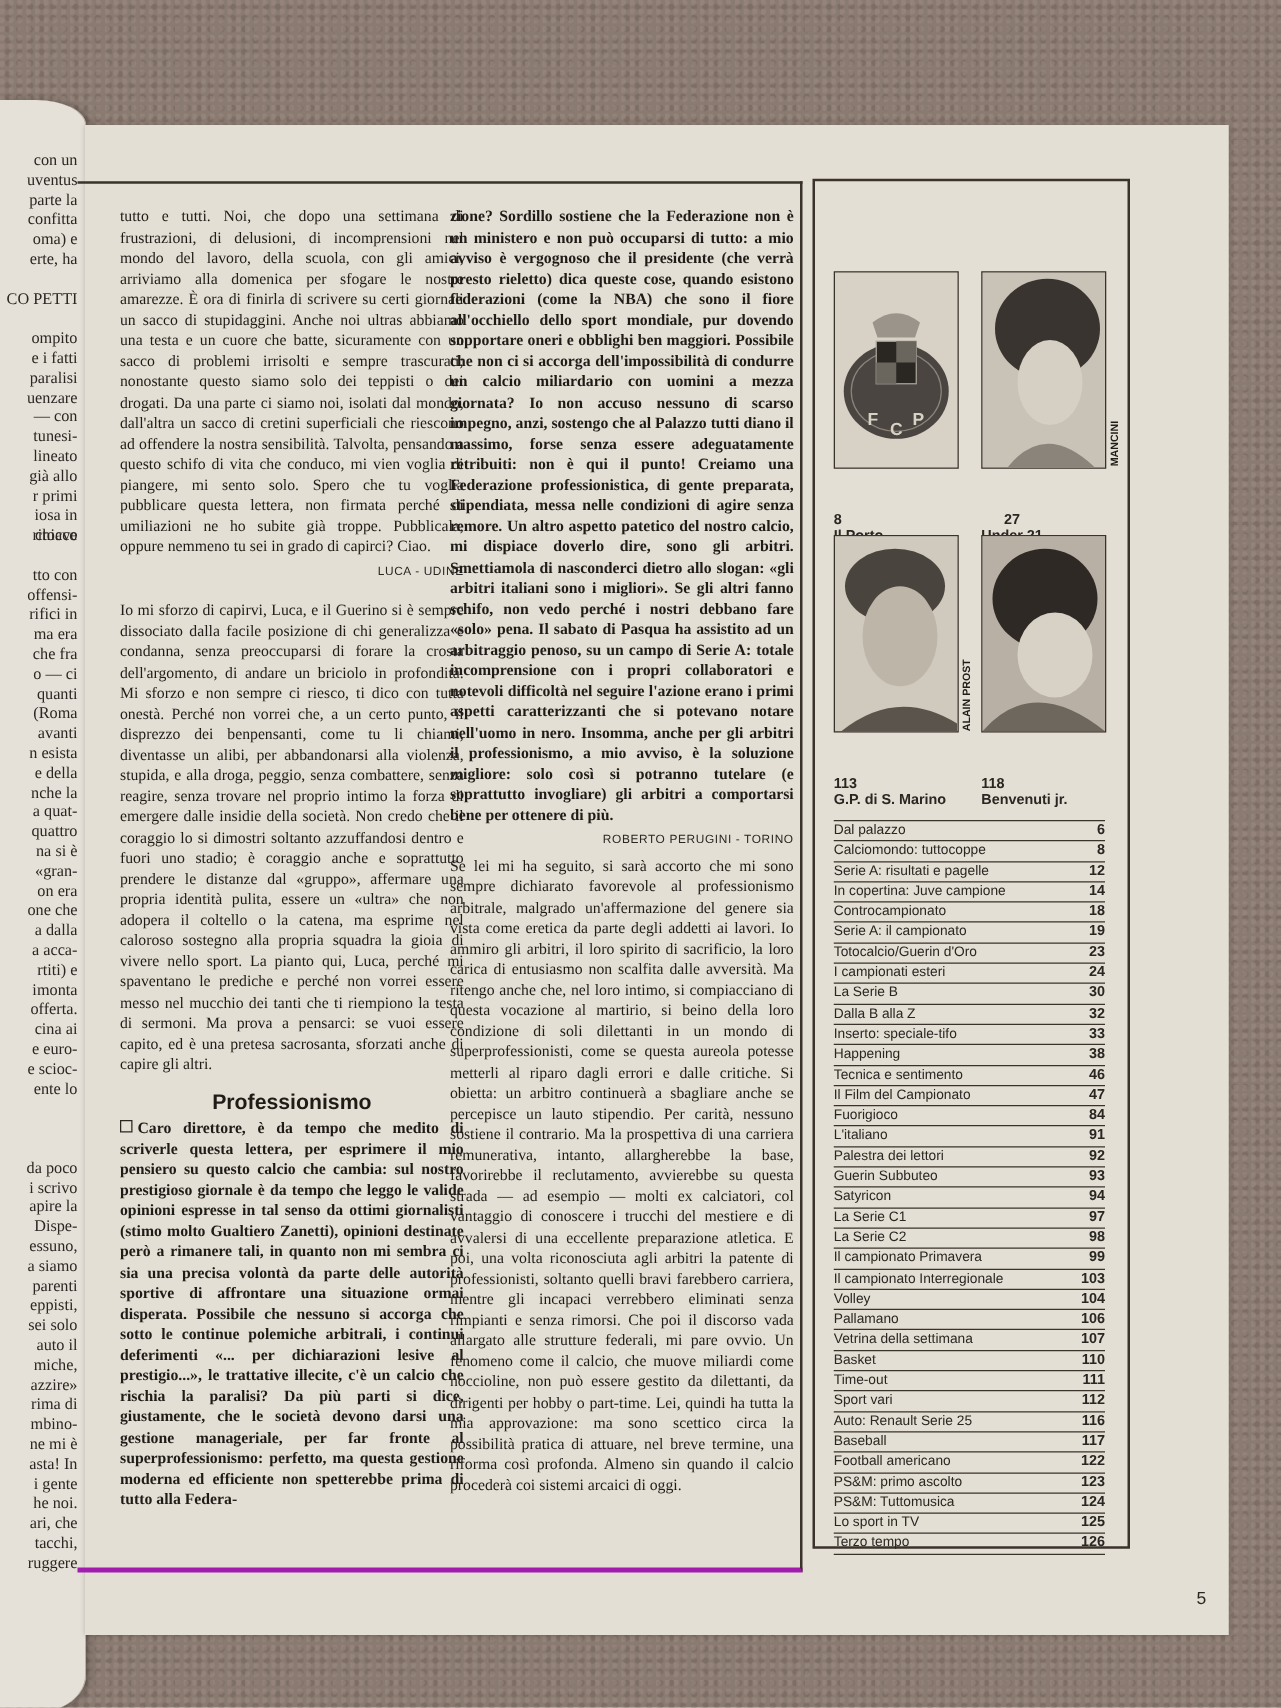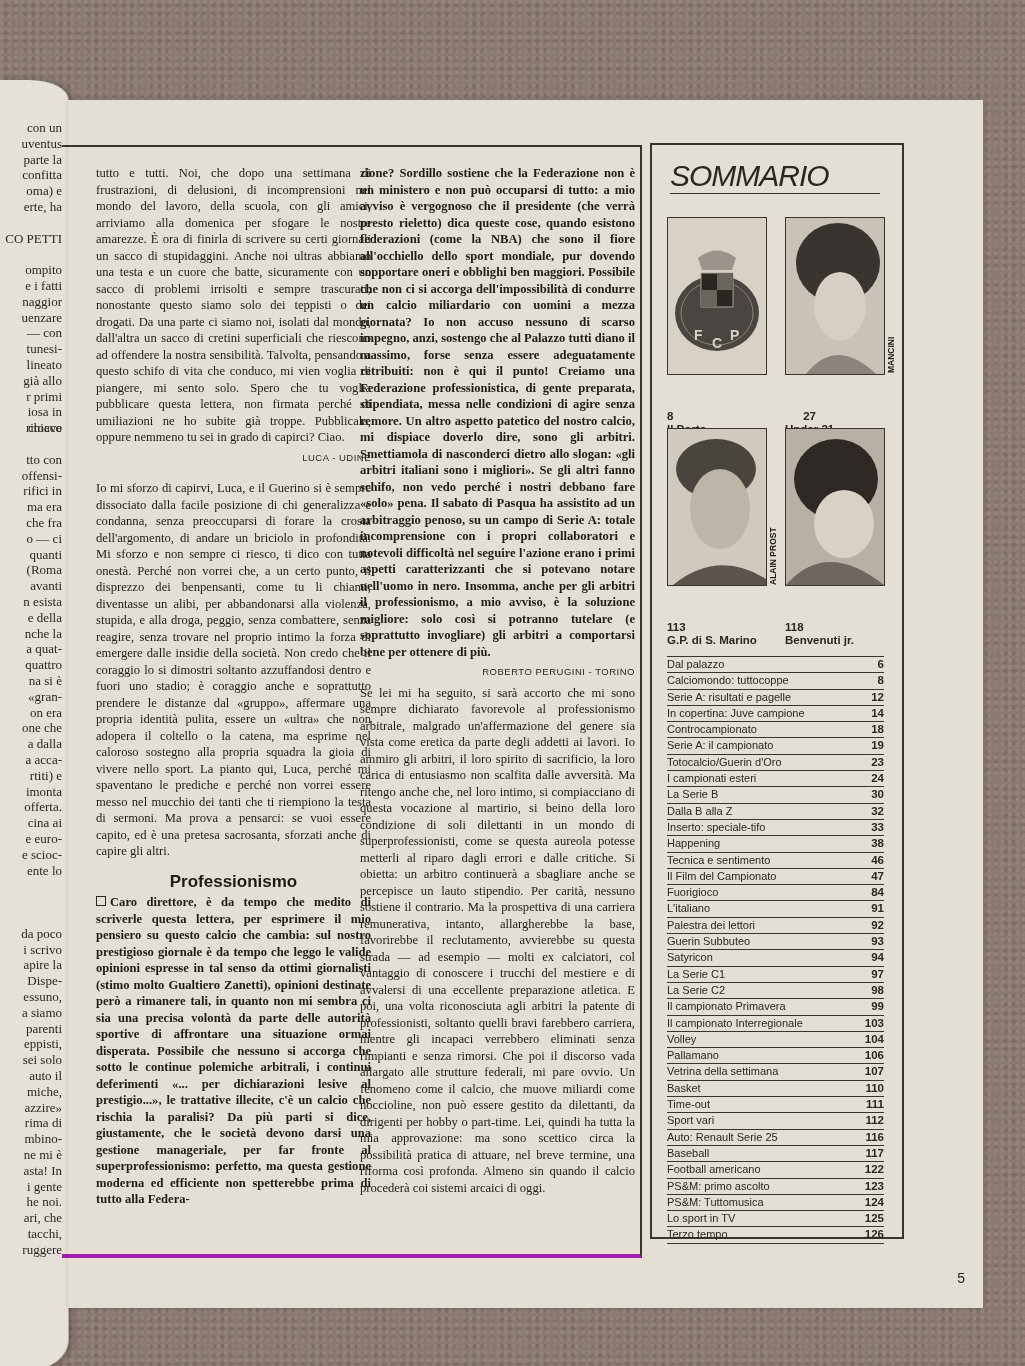--- a/index.html
+++ b/index.html
@@ -100,21 +100,21 @@
     <div class="frag" style="top: 55.8px;">uventus</div>
     <div class="frag" style="top: 71.6px;">parte la</div>
     <div class="frag" style="top: 87.4px;">confitta</div>
     <div class="frag" style="top: 103.2px;">oma) e</div>
     <div class="frag" style="top: 119px;">erte, ha</div>
     <div class="frag" style="top: 134.8px;"></div>
     <div class="frag" style="top: 150.6px;">CO PETTI</div>
     <div class="frag" style="top: 166.4px;"></div>
     <div class="frag" style="top: 182.2px;">ompito</div>
     <div class="frag" style="top: 198px;">e i fatti</div>
-    <div class="frag" style="top: 213.8px;">naggior</div>
+    <div class="frag" style="top: 213.8px;">paralisi</div>
     <div class="frag" style="top: 229.6px;">uenzare</div>
     <div class="frag" style="top: 245.4px;">— con</div>
     <div class="frag" style="top: 261.2px;">tunesi-</div>
     <div class="frag" style="top: 277px;">lineato</div>
     <div class="frag" style="top: 292.8px;">già allo</div>
     <div class="frag" style="top: 308.6px;">r primi</div>
     <div class="frag" style="top: 324.4px;">iosa in</div>
     <div class="frag" style="top: 340.2px;">ritocco</div>
     <div class="frag" style="top: 340px;">chiave</div>
     <div class="frag" style="top: 371.8px;">tto con</div>
@@ -181,21 +181,20 @@
       <p><span class="checkbox"></span><span class="bold-letter">Caro direttore, è da tempo che medito di scriverle questa lettera, per esprimere il mio pensiero su questo calcio che cambia: sul nostro prestigioso giornale è da tempo che leggo le valide opinioni espresse in tal senso da ottimi giornalisti (stimo molto Gualtiero Zanetti), opinioni destinate però a rimanere tali, in quanto non mi sembra ci sia una precisa volontà da parte delle autorità sportive di affrontare una situazione ormai disperata. Possibile che nessuno si accorga che sotto le continue polemiche arbitrali, i continui deferimenti «... per dichiarazioni lesive al prestigio...», le trattative illecite, c'è un calcio che rischia la paralisi? Da più parti si dice, giustamente, che le società devono darsi una gestione manageriale, per far fronte al superprofessionismo: perfetto, ma questa gestione moderna ed efficiente non spetterebbe prima di tutto alla Federa-</span></p>
     </div>
     <div class="col c2">
       <p class="bold-letter">zione? Sordillo sostiene che la Federazione non è un ministero e non può occuparsi di tutto: a mio avviso è vergognoso che il presidente (che verrà presto rieletto) dica queste cose, quando esistono federazioni (come la NBA) che sono il fiore all'occhiello dello sport mondiale, pur dovendo sopportare oneri e obblighi ben maggiori. Possibile che non ci si accorga dell'impossibilità di condurre un calcio miliardario con uomini a mezza giornata? Io non accuso nessuno di scarso impegno, anzi, sostengo che al Palazzo tutti diano il massimo, forse senza essere adeguatamente retribuiti: non è qui il punto! Creiamo una Federazione professionistica, di gente preparata, stipendiata, messa nelle condizioni di agire senza remore. Un altro aspetto patetico del nostro calcio, mi dispiace doverlo dire, sono gli arbitri. Smettiamola di nasconderci dietro allo slogan: «gli arbitri italiani sono i migliori». Se gli altri fanno schifo, non vedo perché i nostri debbano fare «solo» pena. Il sabato di Pasqua ha assistito ad un arbitraggio penoso, su un campo di Serie A: totale incomprensione con i propri collaboratori e notevoli difficoltà nel seguire l'azione erano i primi aspetti caratterizzanti che si potevano notare nell'uomo in nero. Insomma, anche per gli arbitri il professionismo, a mio avviso, è la soluzione migliore: solo così si potranno tutelare (e soprattutto invogliare) gli arbitri a comportarsi bene per ottenere di più.</p>
       <div class="sig">ROBERTO PERUGINI - TORINO</div>
       <p style="margin-top:-10px">Se lei mi ha seguito, si sarà accorto che mi sono sempre dichiarato favorevole al professionismo arbitrale, malgrado un'affermazione del genere sia vista come eretica da parte degli addetti ai lavori. Io ammiro gli arbitri, il loro spirito di sacrificio, la loro carica di entusiasmo non scalfita dalle avversità. Ma ritengo anche che, nel loro intimo, si compiacciano di questa vocazione al martirio, si beino della loro condizione di soli dilettanti in un mondo di superprofessionisti, come se questa aureola potesse metterli al riparo dagli errori e dalle critiche. Si obietta: un arbitro continuerà a sbagliare anche se percepisce un lauto stipendio. Per carità, nessuno sostiene il contrario. Ma la prospettiva di una carriera remunerativa, intanto, allargherebbe la base, favorirebbe il reclutamento, avvierebbe su questa strada — ad esempio — molti ex calciatori, col vantaggio di conoscere i trucchi del mestiere e di avvalersi di una eccellente preparazione atletica. E poi, una volta riconosciuta agli arbitri la patente di professionisti, soltanto quelli bravi farebbero carriera, mentre gli incapaci verrebbero eliminati senza rimpianti e senza rimorsi. Che poi il discorso vada allargato alle strutture federali, mi pare ovvio. Un fenomeno come il calcio, che muove miliardi come noccioline, non può essere gestito da dilettanti, da dirigenti per hobby o part-time. Lei, quindi ha tutta la mia approvazione: ma sono scettico circa la possibilità pratica di attuare, nel breve termine, una riforma così profonda. Almeno sin quando il calcio procederà coi sistemi arcaici di oggi.</p>
     </div>
   </div>
 
   <div class="sommario">
-    <div class="som-title">SOMMARIO</div>
 
     <div class="thumb" style="left:15px; top:72px;">
       <svg class="photo" viewBox="0 0 98 156">
         <rect width="98" height="156" fill="#d8d2c6"></rect>
         <ellipse cx="49" cy="95" rx="42" ry="38" fill="#4a4540"></ellipse>
         <ellipse cx="49" cy="95" rx="36" ry="32" fill="none" stroke="#8a847a" stroke-width="1"></ellipse>
         <path d="M30 40 Q49 25 68 40 L64 52 L34 52 Z" fill="#9a948a"></path>
         <rect x="33" y="55" width="32" height="34" fill="#2a2622" stroke="#aaa49a"></rect>
         <rect x="49" y="55" width="16" height="17" fill="#6a655d"></rect>
         <rect x="33" y="72" width="16" height="17" fill="#6a655d"></rect>

